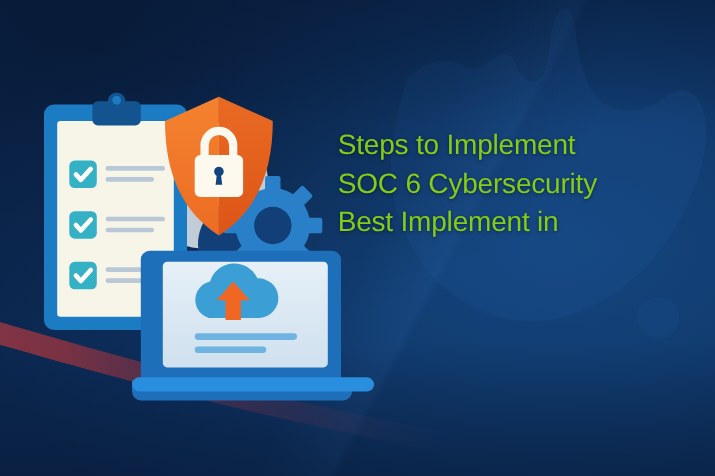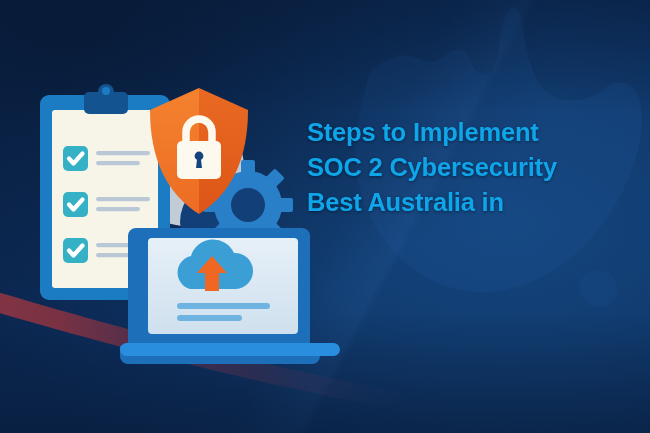--- a/index.html
+++ b/index.html
@@ -56,23 +56,23 @@
     inset: 0;
     background: linear-gradient(118deg, rgba(255,255,255,0) 52%, rgba(60,125,200,0.10) 60%, rgba(60,125,200,0.0) 61%);
   }
 
   
   .headline {
     position: absolute;
     left: 307px;
     top: 115px;
     width: 320px;
-    color: #0ea5e9;
+    color: #84cc16;
     font-size: 25.5px;
-    font-weight: bold;
+    font-weight: normal;
     line-height: 35px;
     letter-spacing: -0.2px;
     text-shadow: 0 1px 3px rgba(3,14,32,0.55);
     z-index: 40;
   }
   .headline .ln { display: block; white-space: nowrap; }
 
   
   .art {
     position: absolute;
@@ -120,22 +120,22 @@
           <stop offset="70%" stop-color="#5b2f4d" stop-opacity="0.40"></stop>
           <stop offset="100%" stop-color="#2b3a68" stop-opacity="0"></stop>
         </linearGradient>
       </defs>
       <path d="M0 18 C 130 56, 300 112, 540 158 L 540 176 C 300 132, 130 76, 0 40 Z" fill="url(#swGrad)"></path>
     </svg>
   </div>
 
   <div class="headline">
     <span class="ln">Steps to Implement</span>
-    <span class="ln">SOC 2 Cybersecurity</span>
-    <span class="ln">Best Australia in</span>
+    <span class="ln">SOC 6 Cybersecurity</span>
+    <span class="ln">Best Implement in</span>
   </div>
 
   <div class="art">
     <svg viewBox="0 0 340 433" xmlns="http://www.w3.org/2000/svg">
       <defs>
         <linearGradient id="shieldL" x1="0" y1="0" x2="0" y2="1">
           <stop offset="0%" stop-color="#f4822f"></stop>
           <stop offset="100%" stop-color="#ec6c23"></stop>
         </linearGradient>
         <linearGradient id="shieldR" x1="0" y1="0" x2="0" y2="1">

